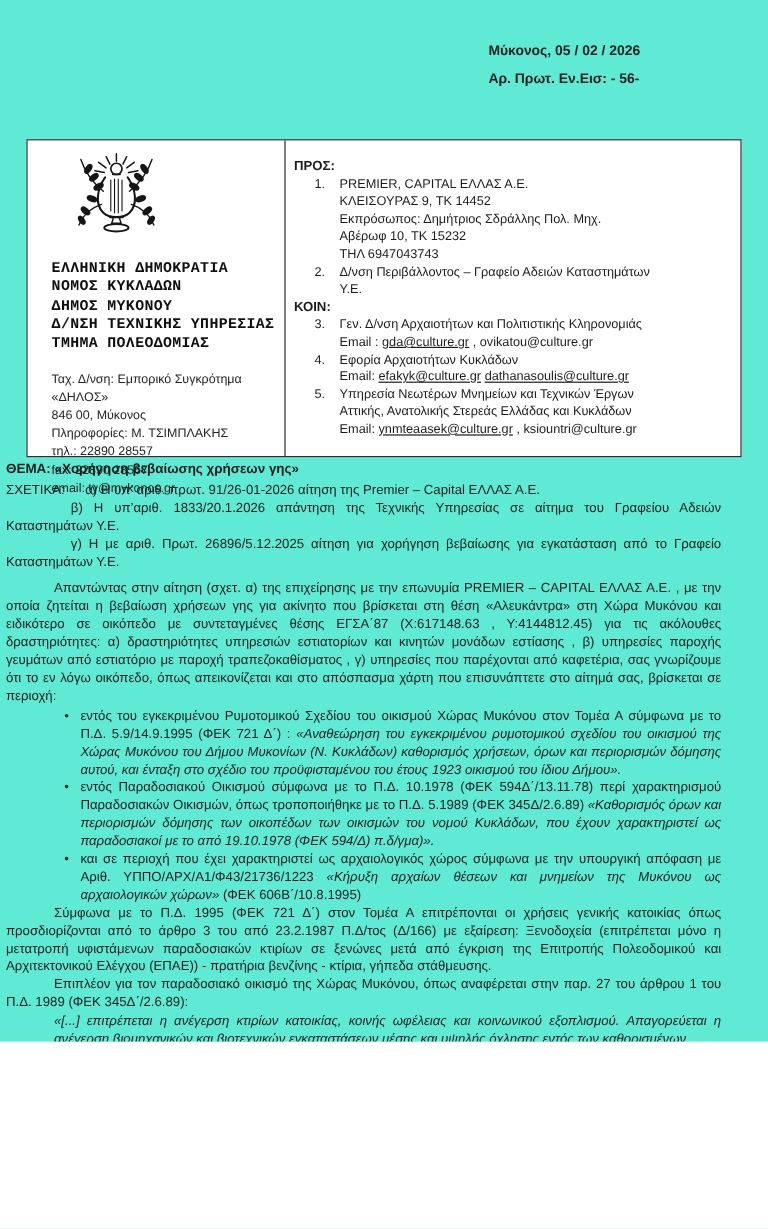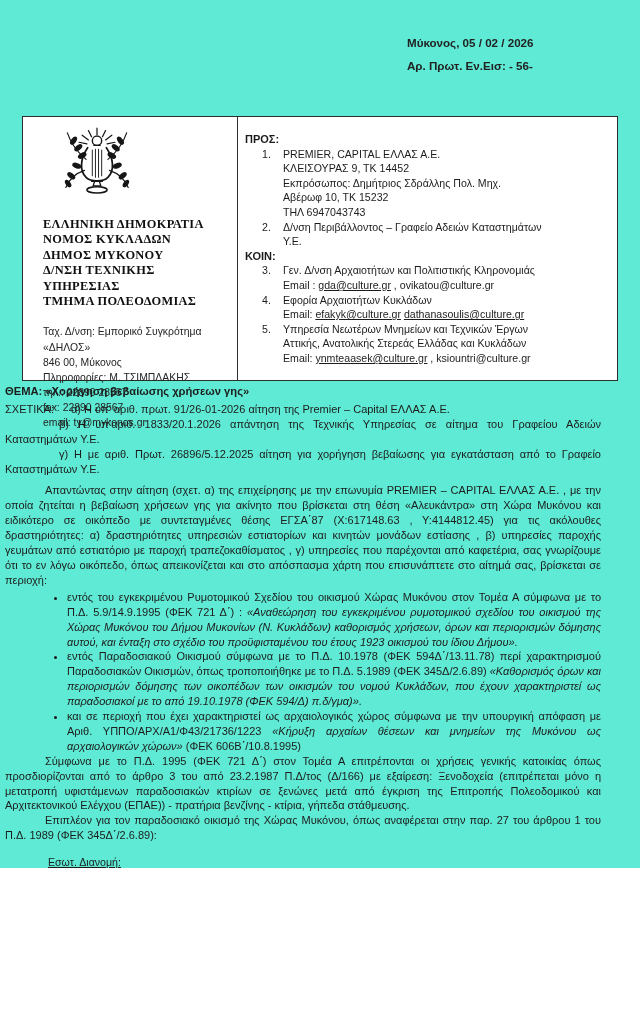--- a/index.html
+++ b/index.html
@@ -11,21 +11,21 @@
   .dateblock{position:absolute;left:407px;top:36px;font-size:11.6px;font-weight:bold;color:#222}
   .dateblock .line1{margin-bottom:10px}
 
   
   .header-box{position:absolute;left:22px;top:116px;width:596px;height:265px;
               border:1.5px solid #2e2e2e;box-sizing:border-box;display:flex;background:#fff}
   .col-left{width:215px;box-sizing:border-box;border-right:1.5px solid #2e2e2e;padding:9px 6px 0 20px}
   .col-right{flex:1;box-sizing:border-box;padding:15px 6px 0 7px;font-size:10.6px;line-height:14.6px;color:#1c1c1c}
 
   .emblem{width:78px;height:84px;margin-left:15px;display:block}
-  .agency{margin-top:7px;font-family:Liberation Serif, serif;font-weight:bold;
+  .agency{margin-top:7px;font-family:Liberation Mono, monospace;font-weight:bold;
           font-size:12.4px;line-height:15.4px;letter-spacing:.3px;color:#101010}
   .contact{margin-top:15px;font-size:10.4px;line-height:15.1px;color:#242424}
 
   .sec-label{font-weight:bold;font-size:11px}
   .rcpt{display:flex}
   .rcpt .num{flex:none;width:21px;margin-left:17px}
   .rcpt .cnt{flex:1}
   .u{text-decoration:underline}
 
   
@@ -173,20 +173,21 @@
     <p class="para p1">Απαντώντας στην αίτηση (σχετ. α) της επιχείρησης με την επωνυμία PREMIER – CAPITAL ΕΛΛΑΣ Α.Ε. , με την οποία ζητείται η βεβαίωση χρήσεων γης για ακίνητο  που βρίσκεται στη θέση «Αλευκάντρα» στη Χώρα Μυκόνου και ειδικότερο σε οικόπεδο με συντεταγμένες θέσης ΕΓΣΑ΄87   (Χ:617148.63 , Υ:4144812.45) για τις ακόλουθες δραστηριότητες: α) δραστηριότητες υπηρεσιών εστιατορίων και κινητών μονάδων εστίασης , β) υπηρεσίες παροχής γευμάτων από εστιατόριο με παροχή  τραπεζοκαθίσματος , γ) υπηρεσίες που παρέχονται από καφετέρια, σας γνωρίζουμε ότι το εν λόγω οικόπεδο, όπως απεικονίζεται και στο απόσπασμα χάρτη που επισυνάπτετε στο αίτημά σας, βρίσκεται σε περιοχή:</p>
 
     <ul class="blist">
       <li><span>εντός του εγκεκριμένου Ρυμοτομικού Σχεδίου του οικισμού Χώρας Μυκόνου στον Τομέα Α σύμφωνα με το Π.Δ. 5.9/14.9.1995 (ΦΕΚ 721 Δ΄) : </span><span class="it">«Αναθεώρηση του εγκεκριμένου ρυμοτομικού σχεδίου του οικισμού της Χώρας Μυκόνου του Δήμου Μυκονίων (Ν. Κυκλάδων) καθορισμός χρήσεων, όρων και περιορισμών δόμησης αυτού, και ένταξη στο σχέδιο του προϋφισταμένου του έτους 1923 οικισμού του ίδιου Δήμου».</span><span></span></li>
       <li><span>εντός Παραδοσιακού Οικισμού σύμφωνα με το Π.Δ. 10.1978 (ΦΕΚ 594Δ΄/13.11.78) περί χαρακτηρισμού Παραδοσιακών Οικισμών, όπως τροποποιήθηκε με το Π.Δ. 5.1989 (ΦΕΚ 345Δ/2.6.89) </span><span class="it">«Καθορισμός όρων και περιορισμών δόμησης των οικοπέδων των οικισμών του νομού Κυκλάδων, που έχουν χαρακτηριστεί ως παραδοσιακοί με το από 19.10.1978 (ΦΕΚ 594/Δ) π.δ/γμα)».</span><span></span></li>
       <li><span>και σε περιοχή που έχει χαρακτηριστεί ως αρχαιολογικός χώρος σύμφωνα με την υπουργική απόφαση με Αριθ. ΥΠΠΟ/ΑΡΧ/Α1/Φ43/21736/1223 </span><span class="it">«Κήρυξη αρχαίων θέσεων και μνημείων της Μυκόνου ως αρχαιολογικών χώρων»</span><span> (ΦΕΚ 606Β΄/10.8.1995)</span></li>
     </ul>
 
     <p class="para">Σύμφωνα με το Π.Δ. 1995 (ΦΕΚ 721 Δ΄) στον Τομέα Α επιτρέπονται οι χρήσεις γενικής κατοικίας όπως προσδιορίζονται από το άρθρο 3 του από 23.2.1987 Π.Δ/τος (Δ/166) με εξαίρεση: Ξενοδοχεία (επιτρέπεται μόνο η μετατροπή υφιστάμενων παραδοσιακών κτιρίων σε ξενώνες μετά από έγκριση της Επιτροπής  Πολεοδομικού και Αρχιτεκτονικού Ελέγχου (ΕΠΑΕ)) - πρατήρια βενζίνης - κτίρια, γήπεδα στάθμευσης.</p>
     <p class="para">Επιπλέον για τον παραδοσιακό οικισμό της Χώρας Μυκόνου, όπως αναφέρεται στην παρ. 27 του άρθρου 1 του Π.Δ. 1989 (ΦΕΚ 345Δ΄/2.6.89):</p>
+    <p class="quote">«[...] επιτρέπεται η ανέγερση κτιρίων κατοικίας, κοινής ωφέλειας και κοινωνικού εξοπλισμού. Απαγορεύεται η ανέγερση βιομηχανικών και βιοτεχνικών εγκαταστάσεων μέσης και υψηλής όχλησης εντός των καθορισμένων</p>
 
     <div class="distr">
       <div class="lbl">Εσωτ. Διανομή:</div>
       <div class="ditem">
           <span class="num">1.</span>
           <span>Χ. Α.</span>
         </div>
       <div class="ditem">
           <span class="num">2.</span>
           <span>ΥΔΟΜ</span>

